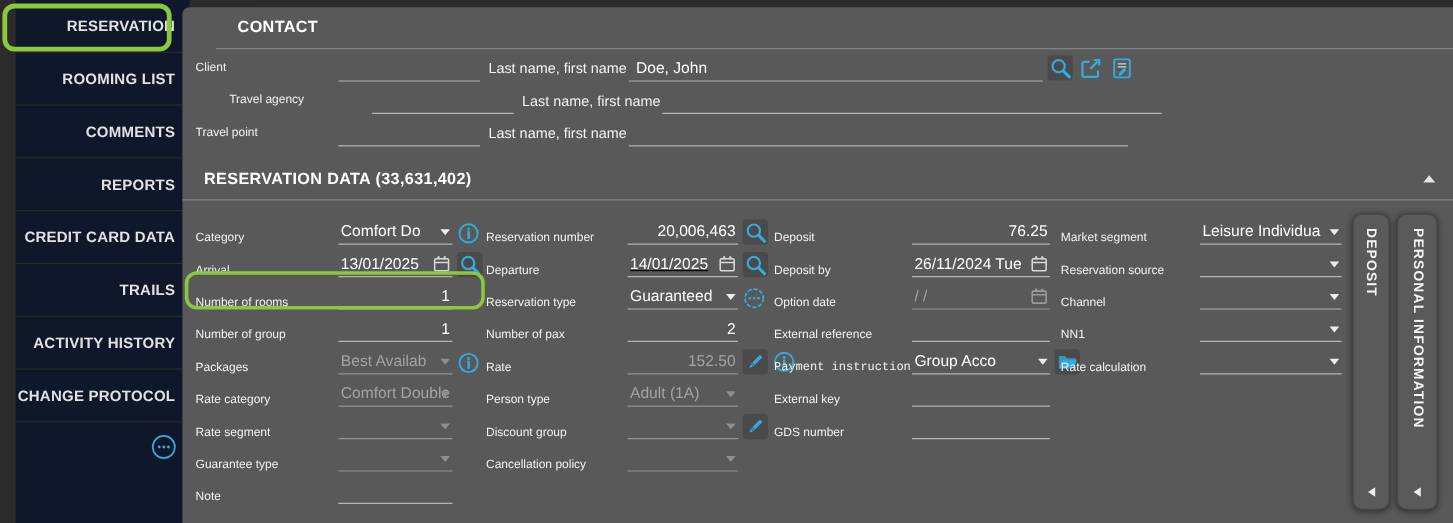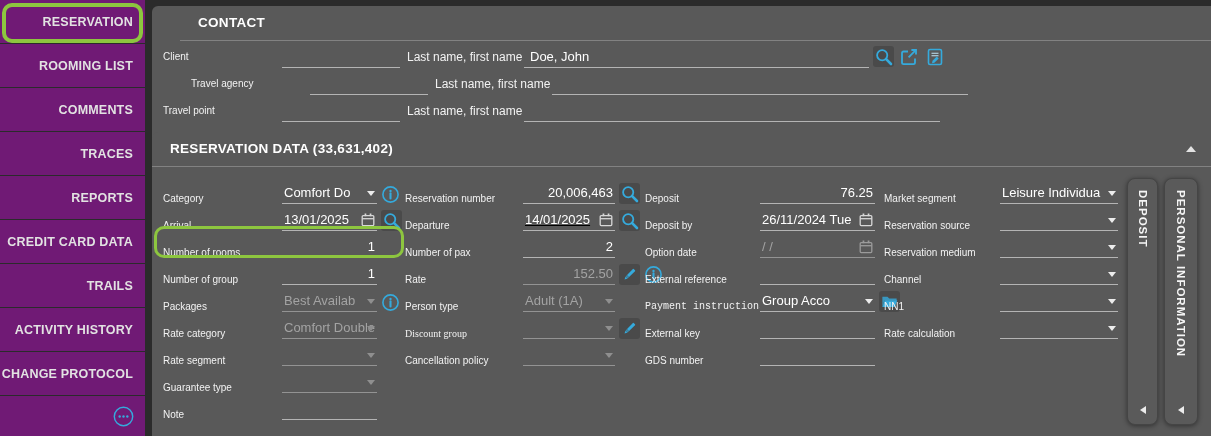--- a/index.html
+++ b/index.html
@@ -2,21 +2,21 @@
 <html><head>
 <meta charset="utf-8">
 <style>
   html,body{margin:0;padding:0;}
   body{
     width:1211px;height:436px;position:relative;overflow:hidden;
     background:#2b2b2b;font-family:"Liberation Sans",sans-serif;
     -webkit-font-smoothing:antialiased;
   }
   
-  .sidebar{position:absolute;left:0;top:0;width:145px;height:436px;background:#701a75;}
+  .sidebar{position:absolute;left:13px;top:0;width:145px;height:436px;background:#0f172a;}
   .sb-item{
     height:43px;border-bottom:1px solid #2b2b2b;display:flex;align-items:center;
     justify-content:flex-end;padding-right:12px;cursor:pointer;
   }
   .sb-item span{font-size:12.5px;font-weight:600;color:#e2e2e2;letter-spacing:.2px;white-space:nowrap;}
   .sb-footer{height:40px;display:flex;align-items:center;justify-content:flex-end;padding-right:10px;}
   
   .panel{position:absolute;left:152px;width:1059px;background:#595959;border-radius:6px 0 0 6px;}
   .panel.contact{top:6px;height:137px;padding-left:28px;}
   .panel.resdata{top:132px;height:304px;border-radius:6px 0 0 0;}
@@ -82,23 +82,20 @@
 
   <nav class="sidebar">
       <div class="sb-item">
         <span>RESERVATION</span>
       </div>
       <div class="sb-item">
         <span>ROOMING LIST</span>
       </div>
       <div class="sb-item">
         <span>COMMENTS</span>
-      </div>
-      <div class="sb-item">
-        <span>TRACES</span>
       </div>
       <div class="sb-item">
         <span>REPORTS</span>
       </div>
       <div class="sb-item">
         <span>CREDIT CARD DATA</span>
       </div>
       <div class="sb-item">
         <span>TRAILS</span>
       </div>
@@ -307,20 +304,37 @@
             <span class="f-icons">
               <span class="icon-box">
                 <svg width="20" height="20" viewBox="0 0 20 20">
                   <circle cx="8.2" cy="8.2" r="5.1" fill="none" stroke="#35aadc" stroke-width="1.8"></circle>
                   <path d="M12.1 12.1 L17 17" stroke="#35aadc" stroke-width="2.6" stroke-linecap="round"></path>
                 </svg>
               </span>
             </span>
           </div>
           <div class="f-row">
+            <span class="f-label" style="width: 118px;">Reservation type</span>
+            <span class="f-field dd" style="width: 92px;">
+              <span class="f-value">Guaranteed</span>
+              <span class="dd-arrow"></span>
+            </span>
+            <span class="f-icons">
+              <span class="icon-plain">
+                <svg width="19" height="19" viewBox="0 0 19 19">
+                  <circle cx="9.5" cy="9.5" r="7.6" fill="none" stroke="#35aadc" stroke-width="1.5" stroke-dasharray="3.4 1.6"></circle>
+                  <circle cx="5.9" cy="9.5" r="1.1" fill="#35aadc"></circle>
+                  <circle cx="9.5" cy="9.5" r="1.1" fill="#35aadc"></circle>
+                  <circle cx="13.1" cy="9.5" r="1.1" fill="#35aadc"></circle>
+                </svg>
+              </span>
+            </span>
+          </div>
+          <div class="f-row">
             <span class="f-label" style="width: 118px;">Number of pax</span>
             <span class="f-field" style="width: 92px;">
               <span class="f-value right">2</span>
             </span>
           </div>
           <div class="f-row">
             <span class="f-label" style="width: 118px;">Rate</span>
             <span class="f-field dis" style="width: 92px;">
               <span class="f-value right dis">152.50</span>
             </span>
@@ -344,21 +358,21 @@
             </span>
           </div>
           <div class="f-row">
             <span class="f-label" style="width: 118px;">Person type</span>
             <span class="f-field dis dd" style="width: 92px;">
               <span class="f-value dis">Adult (1A)</span>
               <span class="dd-arrow dis"></span>
             </span>
           </div>
           <div class="f-row">
-            <span class="f-label" style="width: 118px; font-family: Liberation Serif, serif;">Discount group</span>
+            <span class="f-label" style="width: 118px;">Discount group</span>
             <span class="f-field dis dd" style="width: 92px;">
               <span class="f-value dis"></span>
               <span class="dd-arrow dis"></span>
             </span>
             <span class="f-icons">
               <span class="icon-box">
                 <svg width="19" height="19" viewBox="0 0 20 20">
                   <g transform="rotate(45 10 10)">
                     <rect x="8.5" y="2.8" width="3.1" height="9.6" rx="0.6" fill="#35aadc"></rect>
                     <rect x="8.5" y="12.9" width="3.1" height="1" fill="#35aadc"></rect>
@@ -454,27 +468,20 @@
             </span>
           </div>
           <div class="f-row">
             <span class="f-label" style="width: 116px;">Reservation source</span>
             <span class="f-field dd" style="width: 118px;">
               <span class="f-value"></span>
               <span class="dd-arrow"></span>
             </span>
           </div>
           <div class="f-row">
-            <span class="f-label" style="width: 116px;">Reservation medium</span>
-            <span class="f-field dd" style="width: 118px;">
-              <span class="f-value"></span>
-              <span class="dd-arrow"></span>
-            </span>
-          </div>
-          <div class="f-row">
             <span class="f-label" style="width: 116px;">Channel</span>
             <span class="f-field dd" style="width: 118px;">
               <span class="f-value"></span>
               <span class="dd-arrow"></span>
             </span>
           </div>
           <div class="f-row">
             <span class="f-label" style="width: 116px;">NN1</span>
             <span class="f-field dd" style="width: 118px;">
               <span class="f-value"></span>

